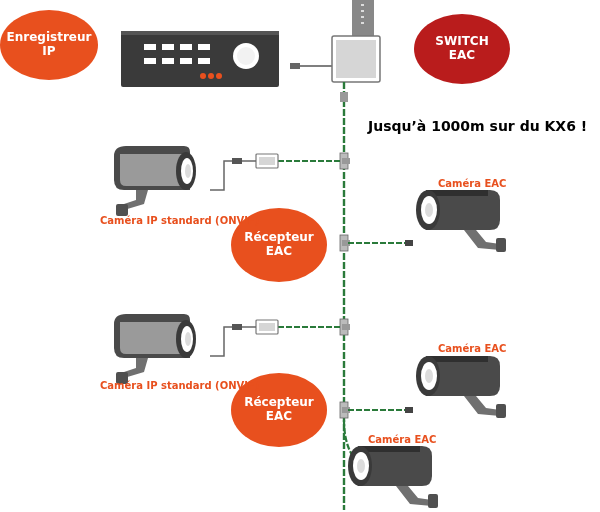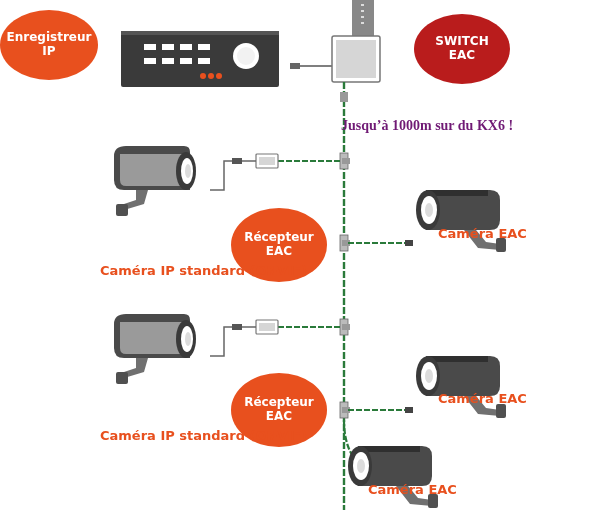--- a/index.html
+++ b/index.html
@@ -1,21 +1,21 @@
 <!DOCTYPE html>
 <html><head>
 <meta charset="utf-8">
 <style>
   html, body { margin: 0; padding: 0; background: #ffffff; }
   body { width: 600px; height: 512px; position: relative; overflow: hidden; font-family: "DejaVu Sans", sans-serif; }
   #stage { position: absolute; left: 0; top: 0; width: 600px; height: 512px; }
   .bubble { position: absolute; border-radius: 50%; display: flex; flex-direction: column; align-items: center; justify-content: center; color: #fff; font-weight: bold; text-align: left; line-height: 1.15; }
   .bubble span { display: block; }
   .lbl { position: absolute; font-weight: bold; white-space: nowrap; }
-  .caption { font-size: 13px; margin-top: 48px; }
+  .caption { font-size: 10px; }
   .headline { font-size: 14px; }
 </style>
 </head>
 <body>
 
 <div id="stage">
 
   <svg width="600" height="512" viewBox="0 0 600 512" style="position:absolute;left:0;top:0">
     <defs>
       <g id="camR">
@@ -138,20 +138,20 @@
   </div>
   <div class="bubble" style="left:231px;top:208px;width:96px;height:74px;background:#e8501e;font-size:12px;">
     <span>Récepteur</span>
     <span>EAC</span>
   </div>
   <div class="bubble" style="left:231px;top:373px;width:96px;height:74px;background:#e8501e;font-size:12px;">
     <span>Récepteur</span>
     <span>EAC</span>
   </div>
 
-  <div class="lbl headline" style="left:341px;top:118px;color:#701a75;font-family:Liberation Serif, serif;">Jusqu’à 1000m sur du KX6 !</div>
+  <div class="lbl headline" style="left:368px;top:118px;color:#000000;">Jusqu’à 1000m sur du KX6 !</div>
 
   <div class="lbl caption" style="left:100px;top:215px;color:#e8501e;">Caméra IP standard (ONVIF)</div>
   <div class="lbl caption" style="left:100px;top:380px;color:#e8501e;">Caméra IP standard (ONVIF)</div>
   <div class="lbl caption" style="left:438px;top:178px;color:#e8501e;">Caméra EAC</div>
   <div class="lbl caption" style="left:438px;top:343px;color:#e8501e;">Caméra EAC</div>
   <div class="lbl caption" style="left:368px;top:434px;color:#e8501e;">Caméra EAC</div>
 </div>
 
 </body></html>

